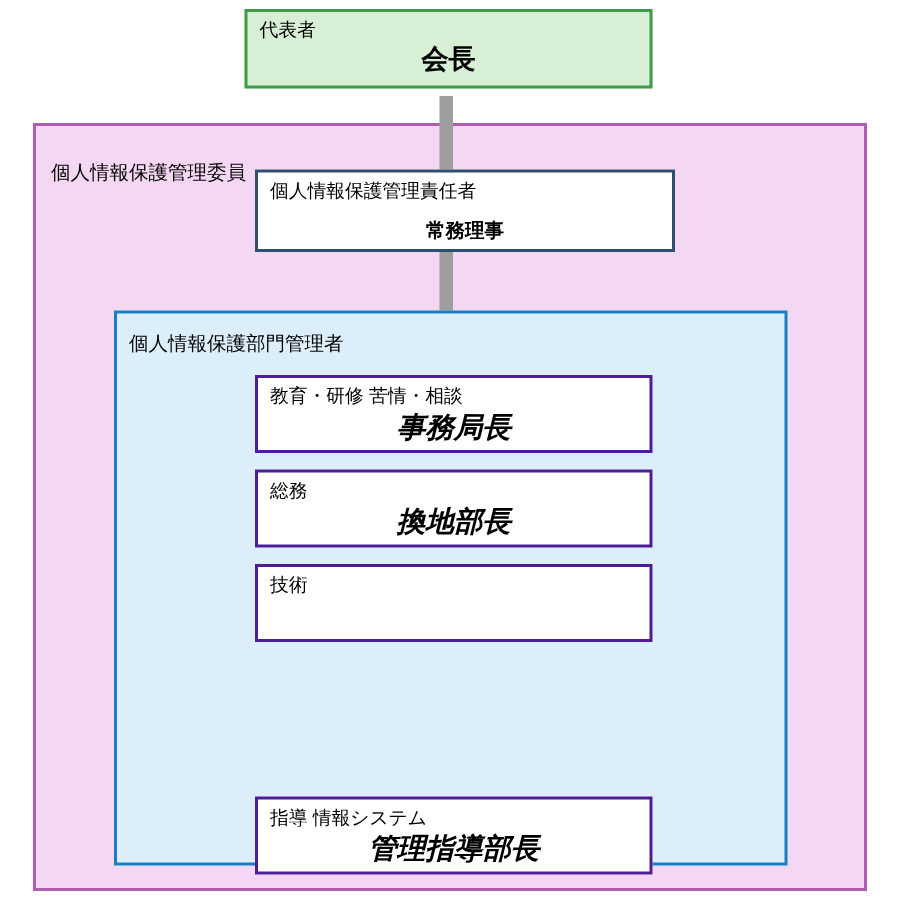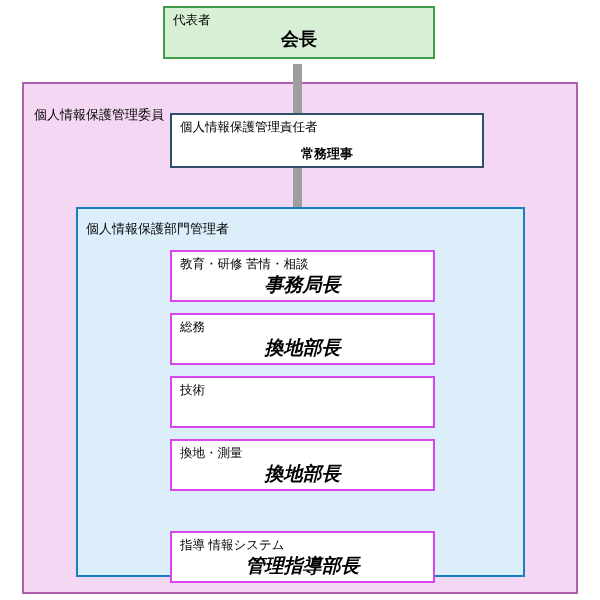--- a/index.html
+++ b/index.html
@@ -55,21 +55,21 @@
     background: #f4d7f2;
     border: 2px solid #b05fb0;
     box-sizing: border-box;
     z-index: 0;
   }
 
   
   .resp-box {
     left: 170px;
     top: 113px;
-    width: 314px;
+    width: 280px;
     height: 55px;
     background: #ffffff;
     border: 2px solid #2f4f6f;
   }
 
   
   .dept-region {
     position: absolute;
     left: 76px;
     top: 207px;
@@ -80,21 +80,21 @@
     box-sizing: border-box;
     z-index: 1;
   }
 
   
   .dept-box {
     left: 170px;
     width: 265px;
     height: 52px;
     background: #ffffff;
-    border: 2px solid #d946ef;
+    border: 2px solid #4c1d95;
     z-index: 3;
   }
 
   
   .region-label {
     position: absolute;
     font-size: 13px;
     color: #000000;
     white-space: nowrap;
   }
@@ -176,23 +176,19 @@
 
   <div class="box dept-box" style="top:313px;">
     <div class="small-label">総務</div>
     <div class="big-title">換地部長</div>
   </div>
 
   <div class="box dept-box" style="top:376px;">
     <div class="small-label">技術</div>
   </div>
 
-  <div class="box dept-box" style="top:439px;">
-    <div class="small-label">換地・測量</div>
-    <div class="big-title">換地部長</div>
-  </div>
 
   <div class="box dept-box" style="top:502px;margin-top:29px;">
     <div class="small-label">指導 情報システム</div>
     <div class="big-title">管理指導部長</div>
   </div>
 
 </div>
 
 </body></html>

